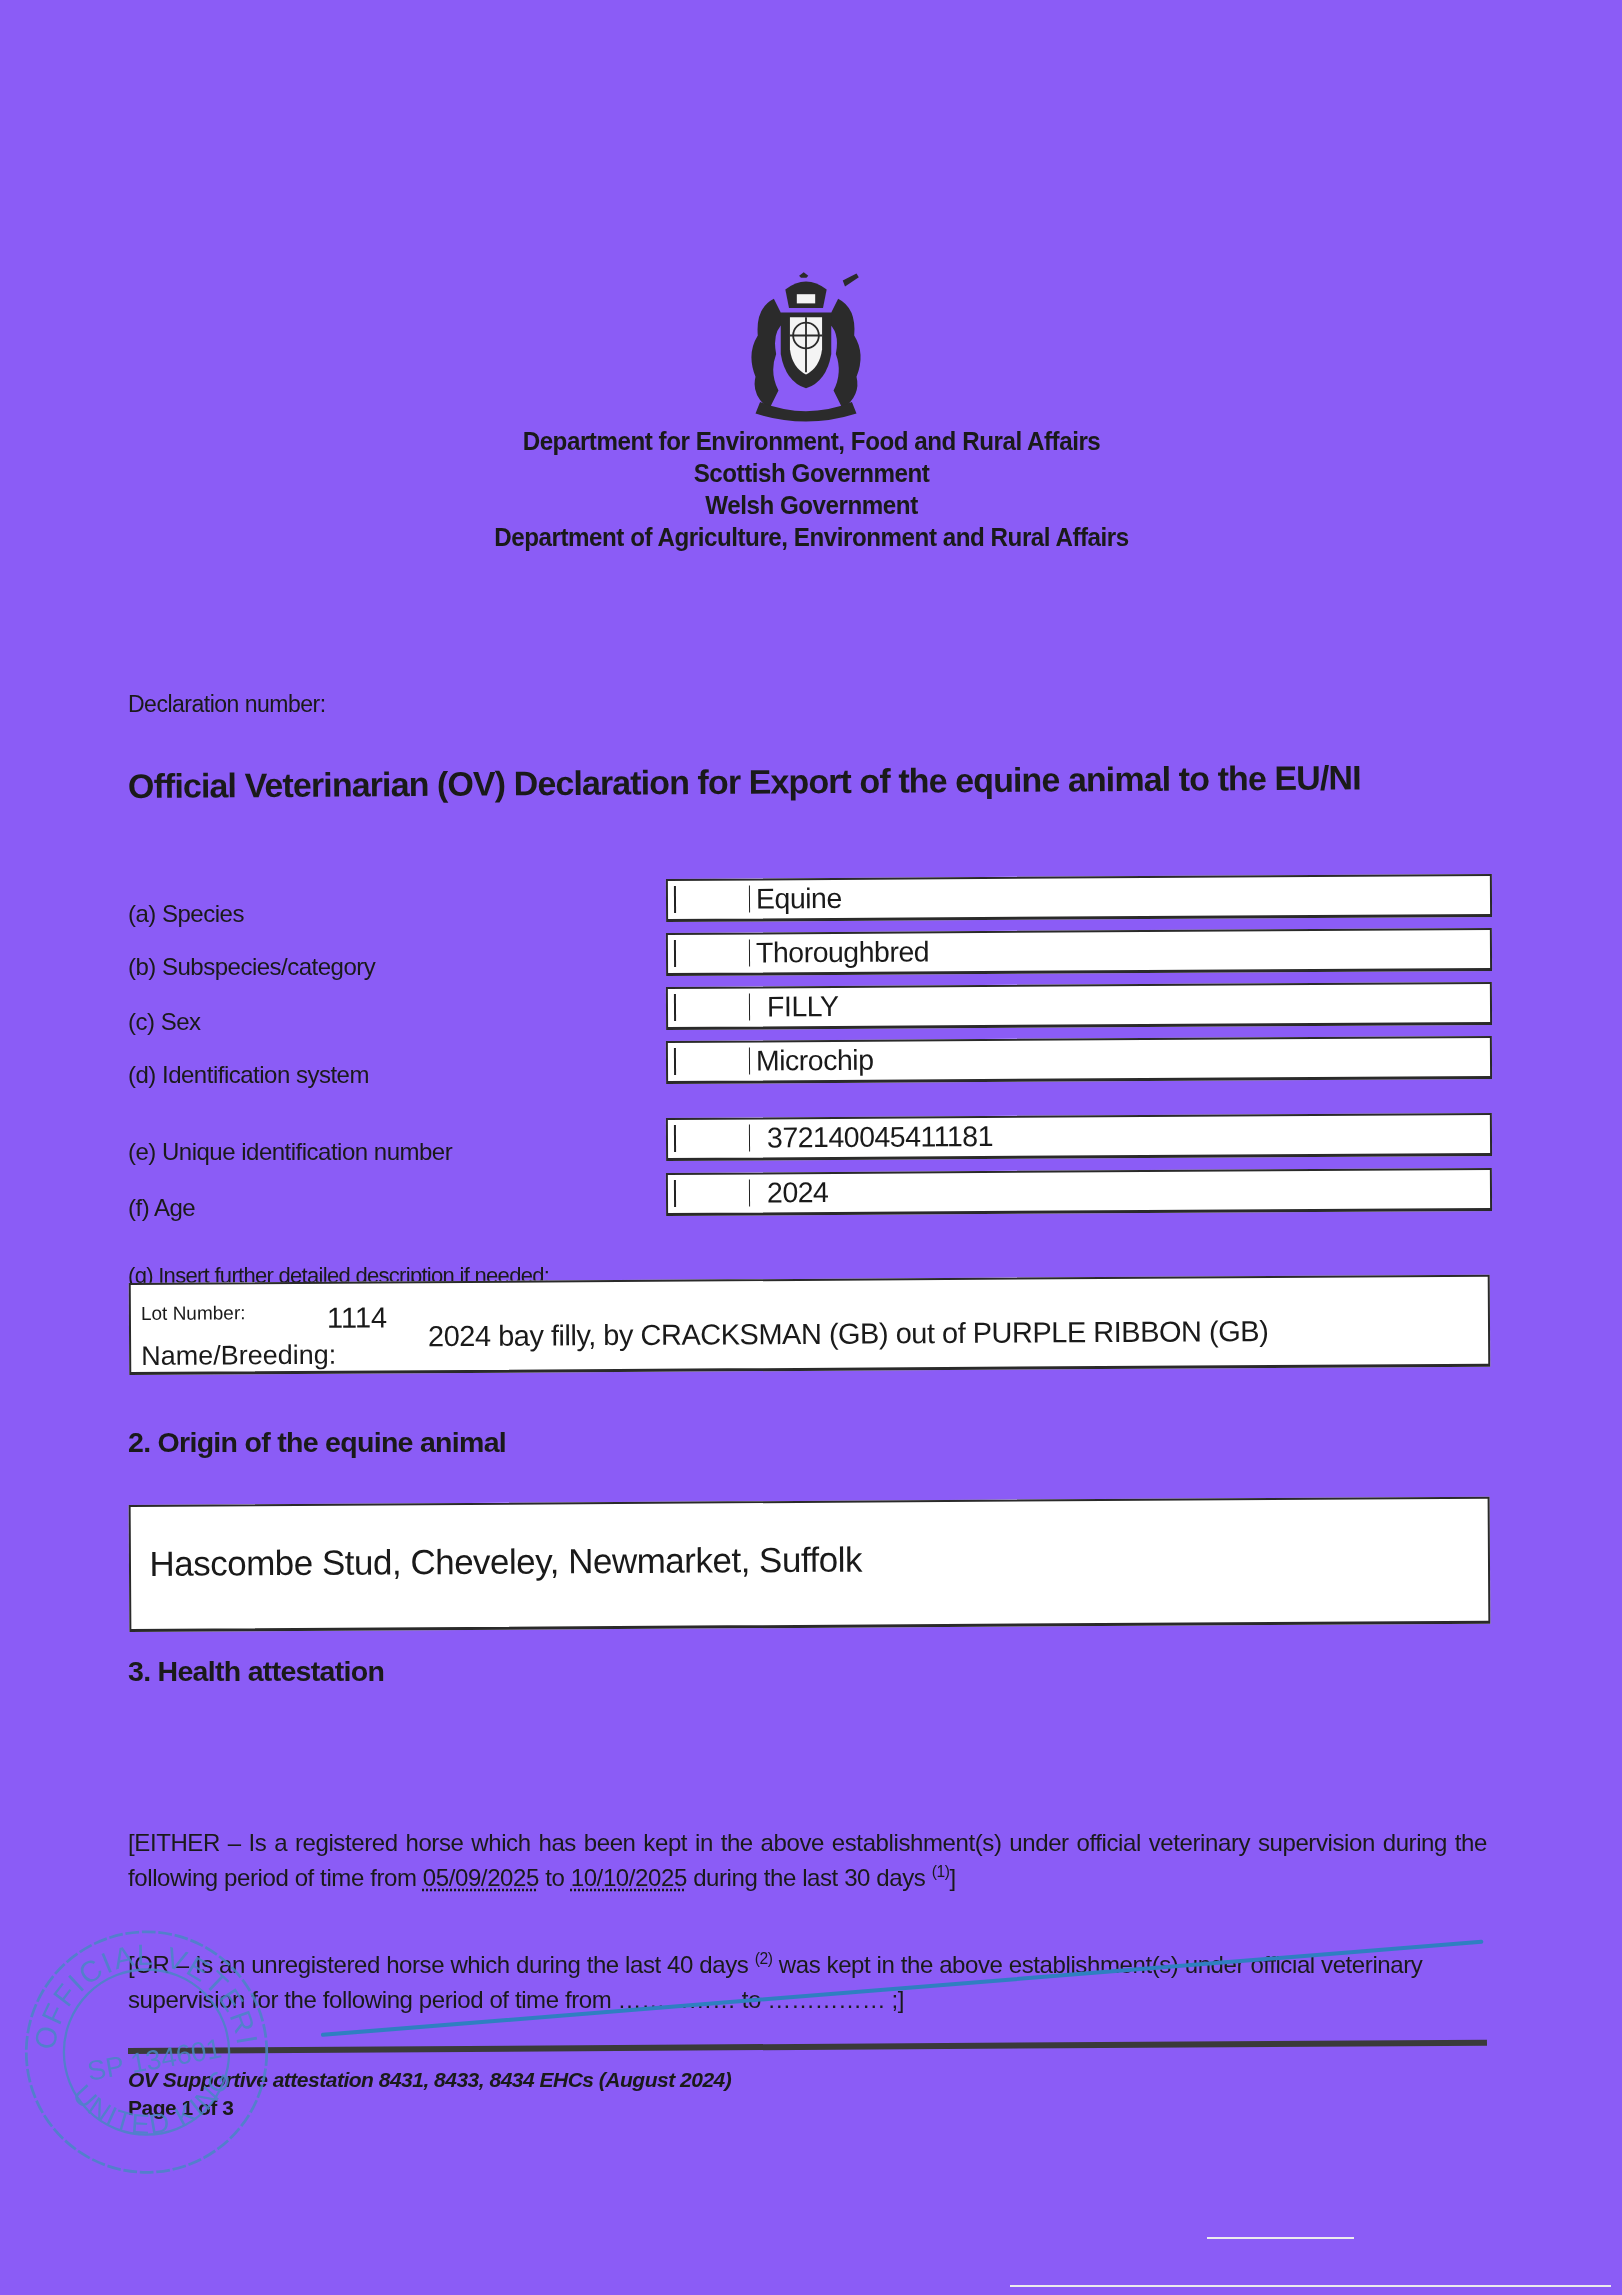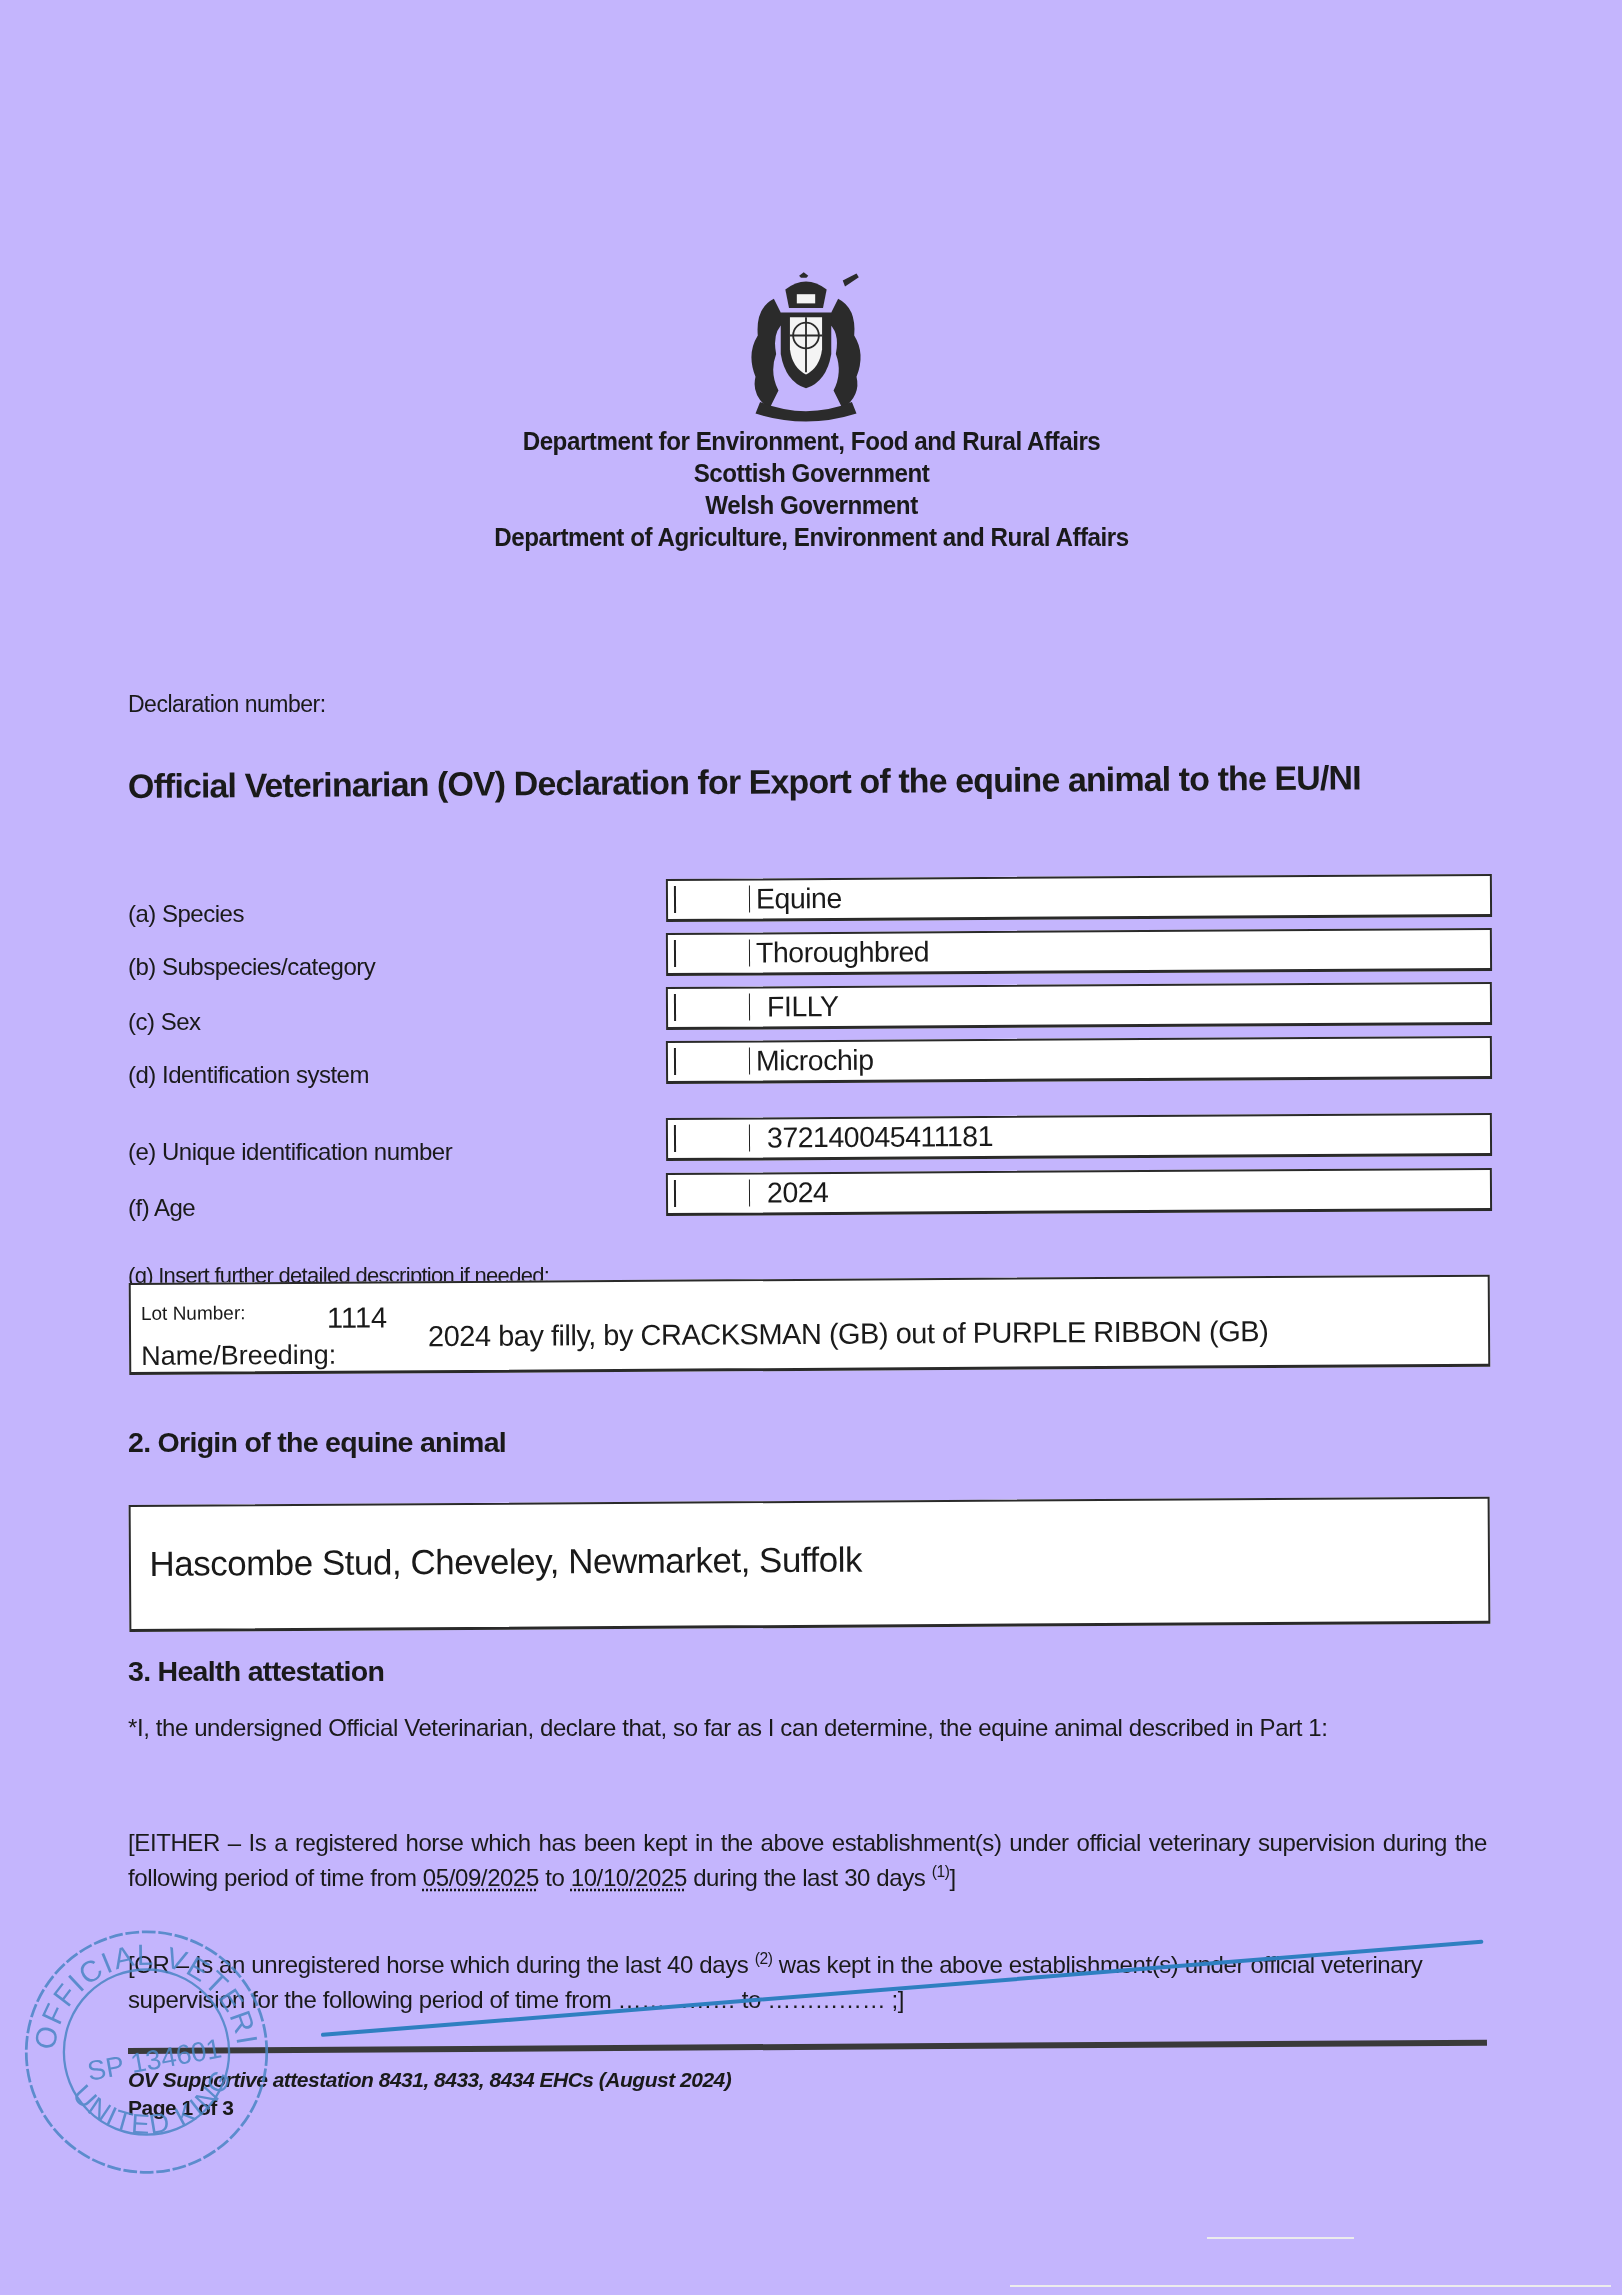--- a/index.html
+++ b/index.html
@@ -1,18 +1,18 @@
 <!DOCTYPE html>
 <html style="font-size:7.3px"><head>
 <meta charset="utf-8">
 <style>
   html, body { margin:0; padding:0; background:#ffffff; }
   body { width:1623px; height:2295px; position:relative; overflow:hidden;
          font-family:"Liberation Sans", sans-serif; color:#1a1a1a; }
-  .page { position:absolute; left:0; top:0; width:1623px; height:2295px; background:#c4b5fd; }
+  .page { position:absolute; left:0; top:0; width:1623px; height:2295px; background:#8b5cf6; }
 
   
   .crest { position:absolute; left:705px; top:271px; width:202px; height:152px; }
 
   .agency { position:absolute; left:0; width:1623px; text-align:center; font-weight:bold;
             font-size:26px; line-height:32px; letter-spacing:-0.5px; transform:scaleX(0.93); }
   .agency.l1 { top:425px; } .agency.l2 { top:457px; } .agency.l3 { top:489px; } .agency.l4 { top:521px; }
 
   .decl-num { position:absolute; left:128px; top:691px; font-size:23px; letter-spacing:-0.5px; }
   .main-title { position:absolute; left:128px; top:767px; font-size:34px; font-weight:bold;
@@ -146,21 +146,20 @@
     <span class="nb-lbl">Name/Breeding:</span>
     <span class="breed">2024 bay filly, by CRACKSMAN (GB) out of PURPLE RIBBON (GB)</span>
   </div>
 
   <div class="sec-title sec2">2. Origin of the equine animal</div>
   <div class="addr-box">
     <span class="val">Hascombe Stud, Cheveley, Newmarket, Suffolk</span>
   </div>
 
   <div class="sec-title sec3">3. Health attestation</div>
-  <div class="para p-intro">*I, the undersigned Official Veterinarian, declare that, so far as I can determine, the equine animal described in Part 1:</div>
 
   <div class="para p-either">
     <span>[EITHER – Is a registered horse which has been kept in the above establishment(s) under official veterinary supervision during the following period of time from</span>
     <span class="dotted">05/09/2025</span>
     <span>to</span>
     <span class="dotted">10/10/2025</span>
     <span>during the last 30 days</span>
     <sup>(1)</sup><span>]</span>
   </div>
 

